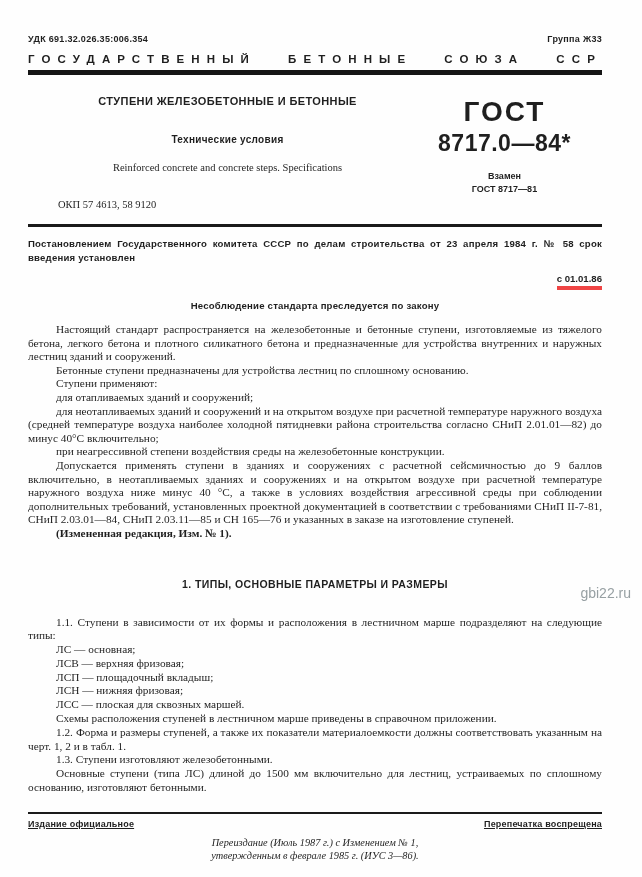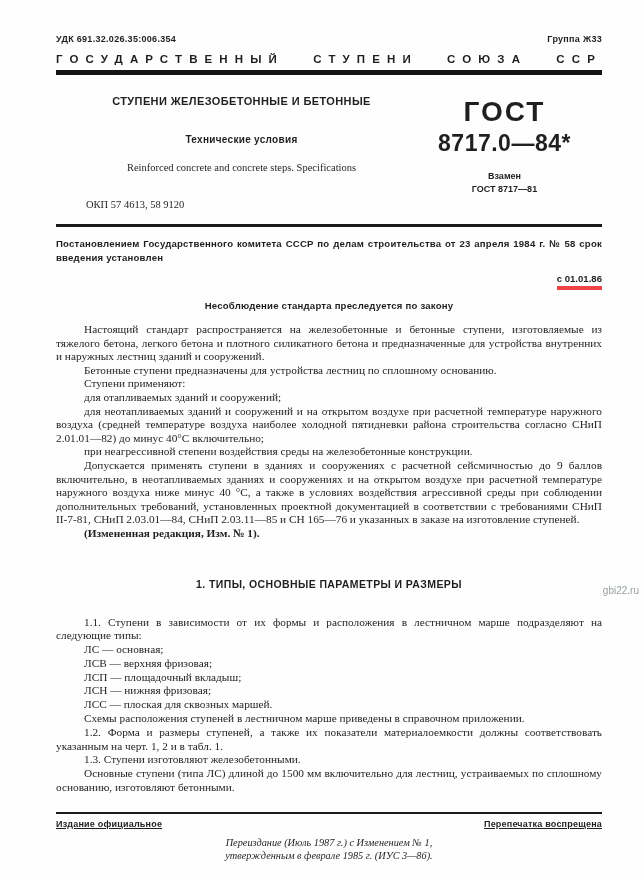--- a/index.html
+++ b/index.html
@@ -7,21 +7,21 @@
   body {
     width: 642px; height: 877px;
     position: relative;
     font-family: "Liberation Serif", serif;
     color: #1f1f1f;
     overflow: hidden;
   }
   .page {
     position: relative;
     width: 642px; height: 877px;
-    padding: 34px 40px 0 56px;
+    padding: 34px 40px 0 28px;
     background: #fefefe;
   }
 
   
   .udk-row {
     display: flex; justify-content: space-between;
     font-family: "Liberation Sans", sans-serif;
     font-weight: bold; font-size: 9px; letter-spacing: .3px;
   }
   .gos-line {
@@ -100,38 +100,38 @@
     display: flex; justify-content: space-between; margin-top: 5px;
     font-family: "Liberation Sans", sans-serif;
     font-weight: bold; font-size: 9px; letter-spacing: .2px; text-decoration: underline;
   }
   .reissue {
     text-align: center; margin-top: 7px;
     font-style: italic; font-size: 10.3px; line-height: 13.5px;
   }
 
   .watermark {
-    position: absolute; top: 585px; right: 3px;
+    position: absolute; top: 585px; right: 11px;
     font-family: "Liberation Sans", sans-serif;
-    font-size: 10px; color: #97a0a3;
+    font-size: 14px; color: #97a0a3;
   }
 </style>
 </head>
 <body>
 
 <div class="page">
 
   <div class="udk-row">
     <span>УДК 691.32.026.35:006.354</span>
     <span>Группа Ж33</span>
   </div>
 
   <div class="gos-line">
     <span>ГОСУДАРСТВЕННЫЙ</span>
-    <span>СТУПЕНИ</span>
+    <span>БЕТОННЫЕ</span>
     <span>СОЮЗА</span>
     <span>ССР</span>
   </div>
   <div class="rule-thick"></div>
 
   <div class="title-block">
     <div class="title-left">
       <div class="doc-title">СТУПЕНИ ЖЕЛЕЗОБЕТОННЫЕ И БЕТОННЫЕ</div>
       <div class="doc-subtitle">Технические условия</div>
       <div class="doc-subtitle-en">Reinforced concrete and concrete steps. Specifications</div>

